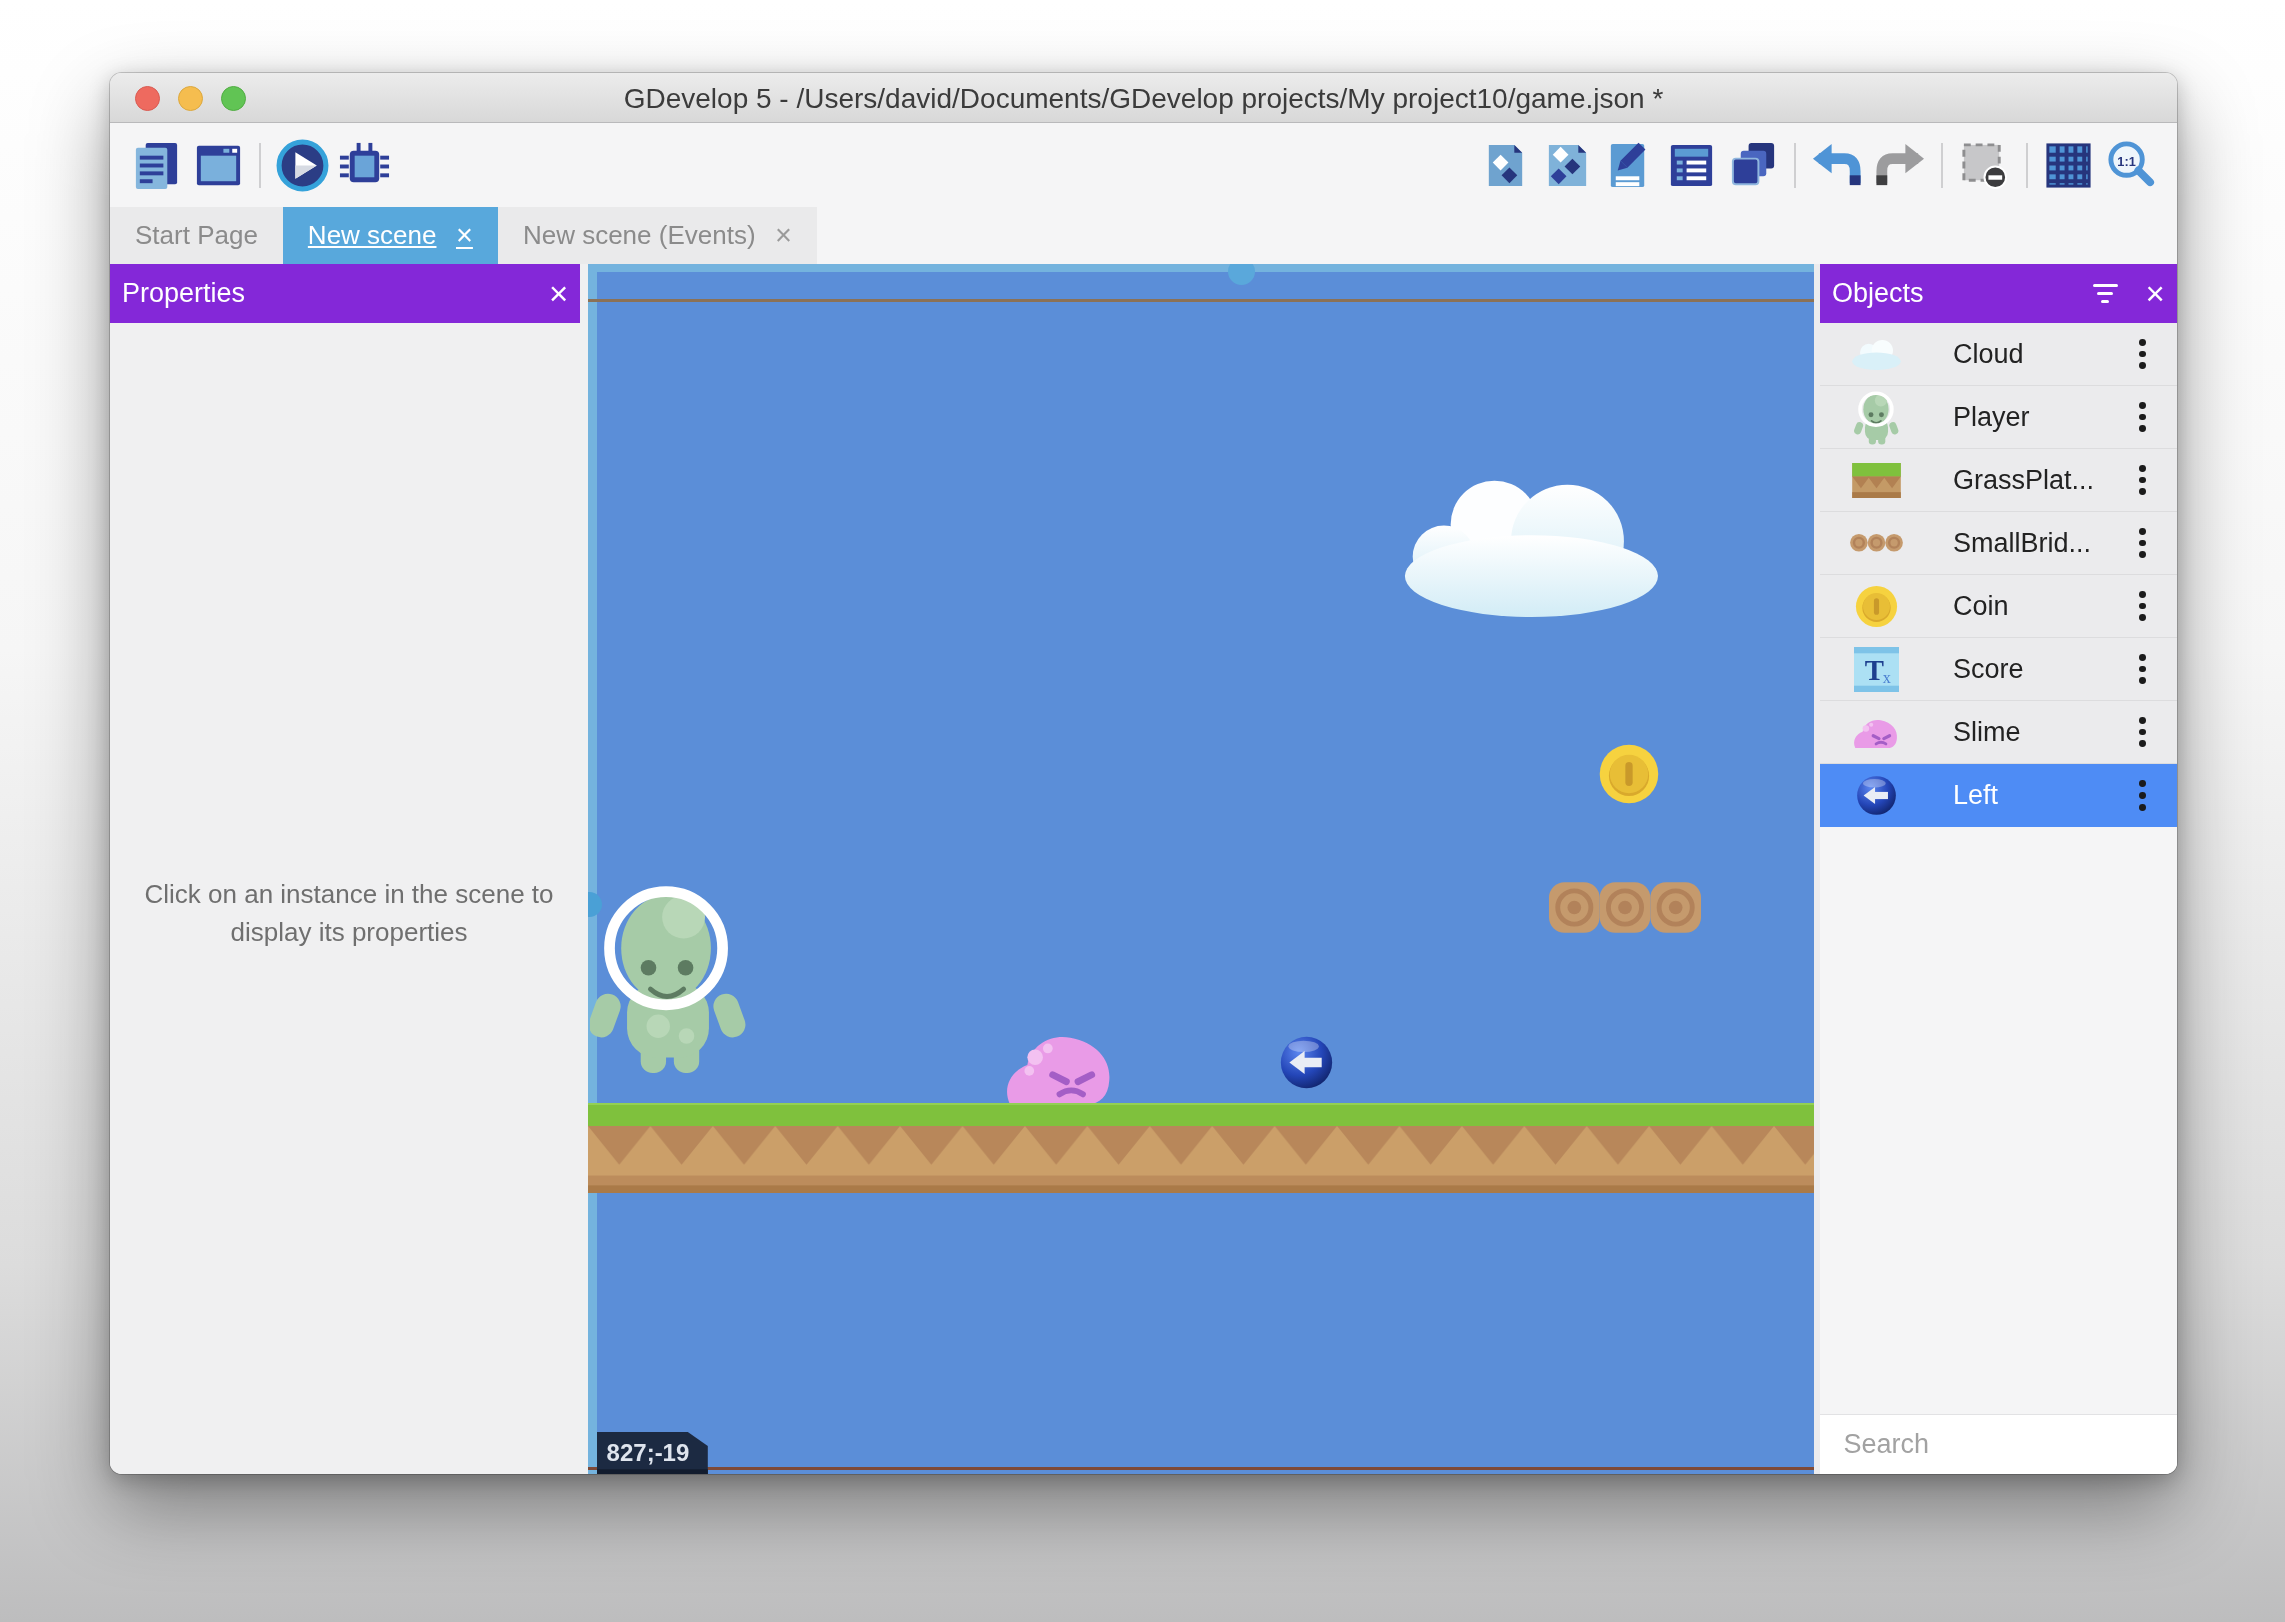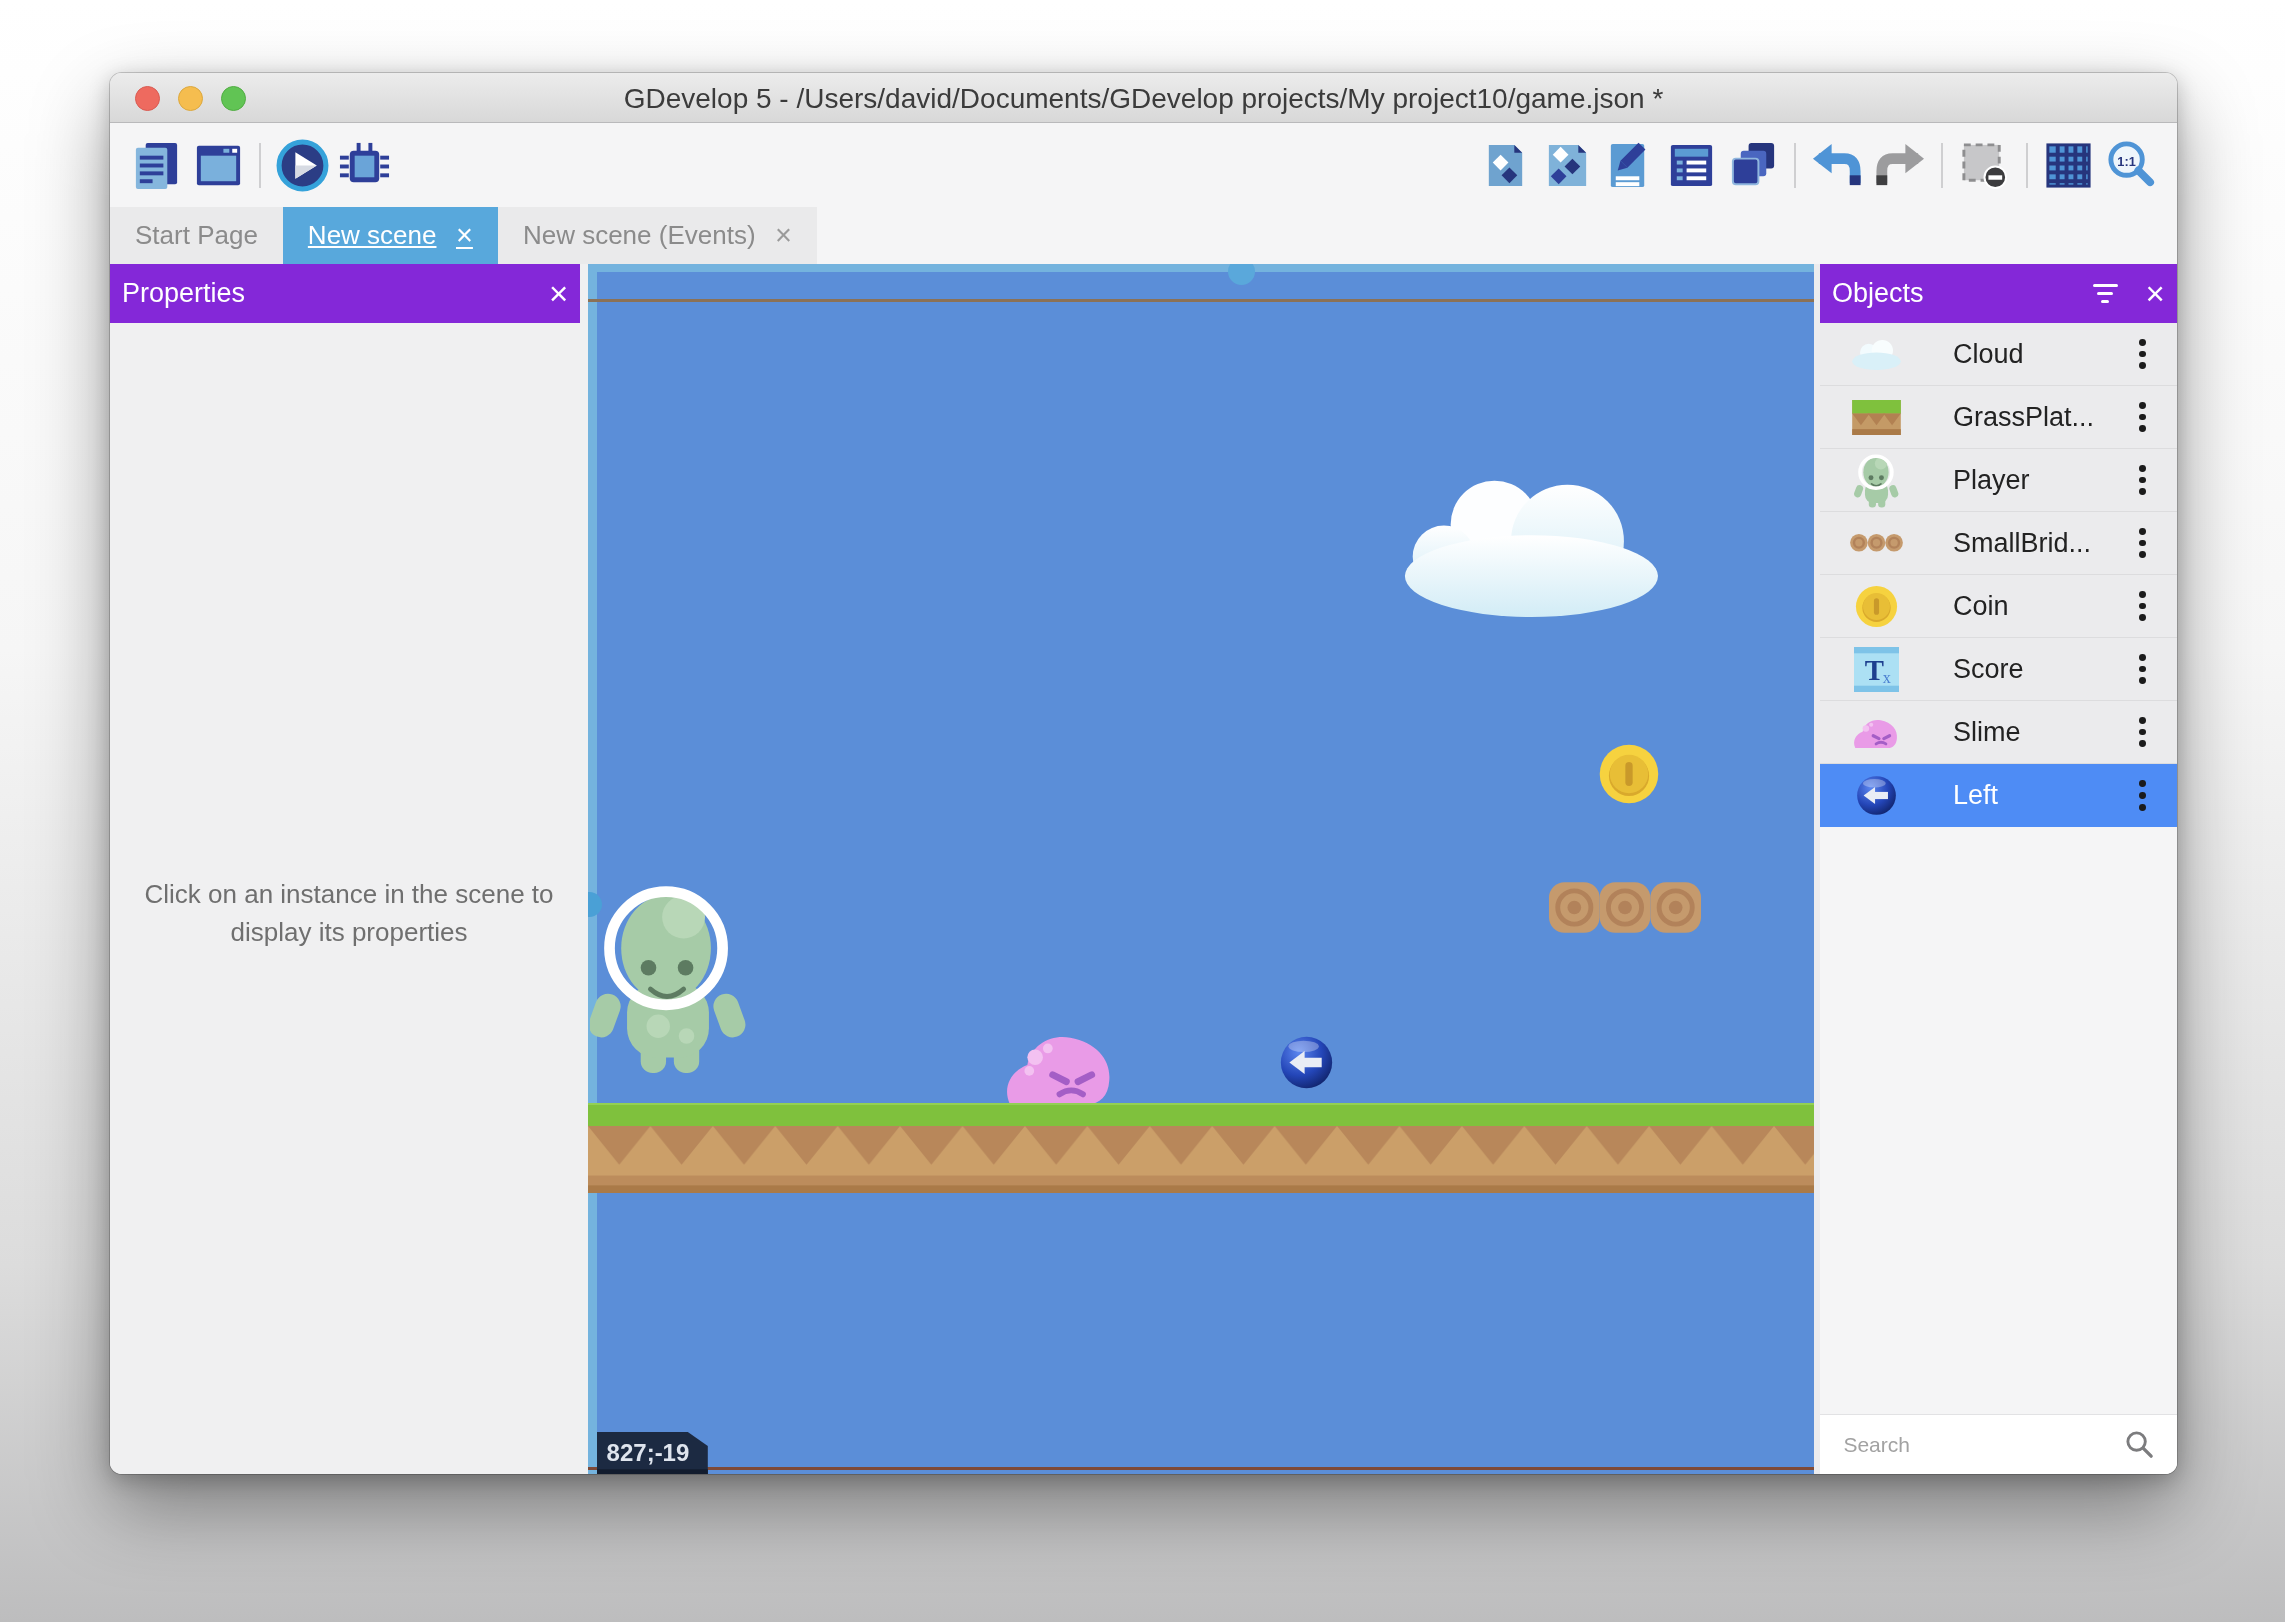--- a/index.html
+++ b/index.html
@@ -98,21 +98,21 @@
   .kebab{display:flex;flex-direction:column;gap:4.9px;margin-right:25px;padding:5.9px;}
   .kebab i{width:6.8px;height:6.8px;border-radius:50%;background:#1b1b1b;display:block;}
   .add-row{height:62px;flex:0 0 62px;display:flex;align-items:center;background:#f5f5f6;padding:0 25px 0 57px;}
   .add-label{flex:1;font-size:27px;color:#8e8e8e;}
   .add-plus{font-size:43px;color:#111;line-height:1;font-weight:normal;}
   .obj-filler{flex:1;background:#f5f5f6;}
   .search-box{
     height:59px;flex:0 0 59px;background:#ffffff;display:flex;align-items:center;
     padding:0 21.5px;border-top:1px solid #e2e2e4;border-radius:0 0 9.8px 0;
   }
-  .search-input{flex:1;border:none;outline:none;background:transparent;font-size:21px;color:#444;font-family:"Liberation Sans",sans-serif;}
+  .search-input{flex:1;border:none;outline:none;background:transparent;font-size:27px;color:#444;font-family:"Liberation Sans",sans-serif;}
   .search-input::placeholder{color:#a2a2a2;}
   .spacer{flex:1;}
 </style>
 </head>
 <body>
 
 <div class="window">
 
   <div class="titlebar">
     <div class="traffic">
@@ -420,54 +420,54 @@
         <span class="obj-label">Cloud</span>
         <span class="kebab">
             <i></i>
             <i></i>
             <i></i>
           </span>
       </div>
 
       <div class="obj-row">
         <span class="obj-thumb">
-          <svg width="49" height="35" viewBox="0 0 50 36">
-            <rect width="50" height="36" fill="#c49a66"></rect>
-            <rect width="50" height="14" fill="#7fc13d"></rect>
-            <polygon points="0,14 9,26 18,14" fill="#b28152"></polygon>
-            <polygon points="16,14 25,26 34,14" fill="#b28152"></polygon>
-            <polygon points="32,14 41,26 50,14" fill="#b28152"></polygon>
-            <rect y="30" width="50" height="6" fill="#aa7a48"></rect>
-          </svg>
-        </span>
-        <span class="obj-label">GrassPlat...</span>
-        <span class="kebab">
-            <i></i>
-            <i></i>
-            <i></i>
-          </span>
-      </div>
-
-      <div class="obj-row">
-        <span class="obj-thumb">
           <svg width="45" height="55" viewBox="0 0 160 200">
             <rect x="2" y="116" width="26" height="46" rx="13" fill="#a6cba7" transform="rotate(20 15 139)"></rect>
             <rect x="130" y="116" width="26" height="46" rx="13" fill="#a6cba7" transform="rotate(-20 143 139)"></rect>
             <rect x="52" y="148" width="26" height="50" rx="12" fill="#a6cba7"></rect>
             <rect x="86" y="148" width="26" height="50" rx="12" fill="#a6cba7"></rect>
             <rect x="38" y="106" width="84" height="76" rx="30" fill="#a6cba7"></rect>
             <ellipse cx="78" cy="70" rx="46" ry="54" fill="#a6cba7"></ellipse>
             <circle cx="96" cy="38" r="22" fill="#b8d7b7"></circle>
             <circle cx="60" cy="90" r="9" fill="#5d7b61"></circle>
             <circle cx="98" cy="90" r="9" fill="#5d7b61"></circle>
             <path d="M62 112 Q79 127 96 112" stroke="#5d7b61" stroke-width="6" fill="none" stroke-linecap="round"></path>
             <circle cx="78" cy="70" r="58" stroke="#ffffff" stroke-width="13" fill="none"></circle>
           </svg>
         </span>
         <span class="obj-label">Player</span>
+        <span class="kebab">
+            <i></i>
+            <i></i>
+            <i></i>
+          </span>
+      </div>
+
+      <div class="obj-row">
+        <span class="obj-thumb">
+          <svg width="49" height="35" viewBox="0 0 50 36">
+            <rect width="50" height="36" fill="#c49a66"></rect>
+            <rect width="50" height="14" fill="#7fc13d"></rect>
+            <polygon points="0,14 9,26 18,14" fill="#b28152"></polygon>
+            <polygon points="16,14 25,26 34,14" fill="#b28152"></polygon>
+            <polygon points="32,14 41,26 50,14" fill="#b28152"></polygon>
+            <rect y="30" width="50" height="6" fill="#aa7a48"></rect>
+          </svg>
+        </span>
+        <span class="obj-label">GrassPlat...</span>
         <span class="kebab">
             <i></i>
             <i></i>
             <i></i>
           </span>
       </div>
 
       <div class="obj-row">
         <span class="obj-thumb">
           <svg width="55" height="21.5" viewBox="0 0 56 22">

